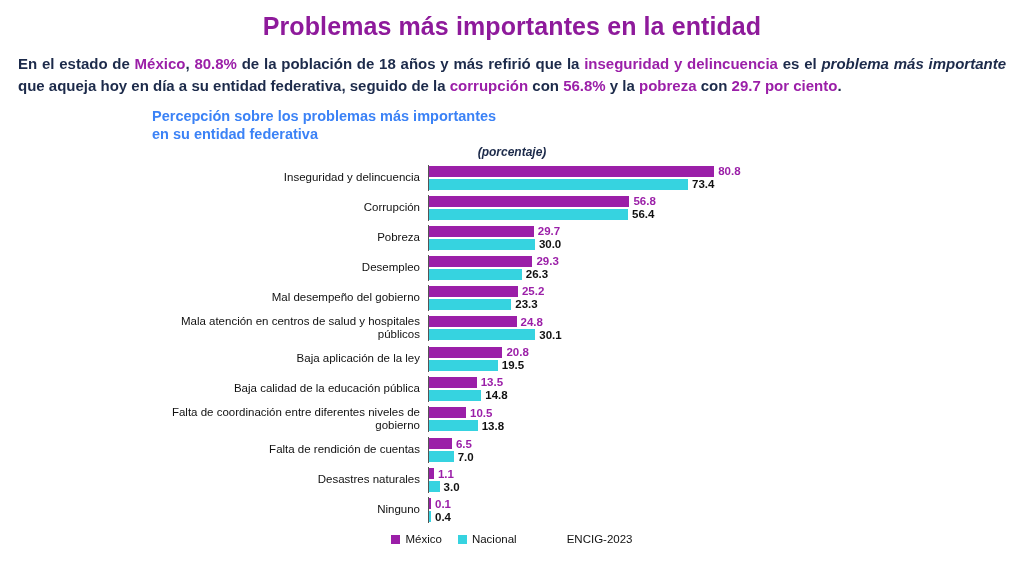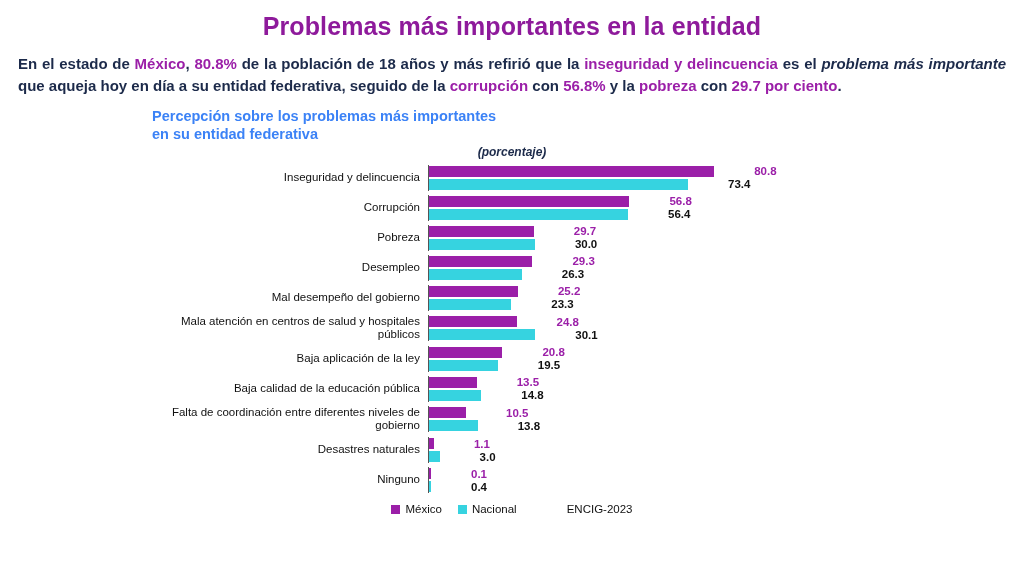--- a/index.html
+++ b/index.html
@@ -83,21 +83,20 @@
   .bars {
     position: relative;
     flex: 1 1 auto;
     border-left: 1.5px solid #555555;
     padding-left: 0px;
   }
   .bar-line {
     display: flex;
     align-items: center;
     height: 13px;
-    gap: 36px;
   }
   .bar {
     height: 11px;
     display: block;
   }
   .bar.mex {
     background: #9b1fa8;
   }
   .bar.nac {
     background: #36d3e0;
@@ -266,20 +265,33 @@
         <div class="row">
           <div class="cat-label">Falta de coordinación entre diferentes niveles de gobierno</div>
           <div class="bars">
             <div class="bar-line">
               <span class="bar mex" style="width: 37.0588px;"></span>
               <span class="val mex">10.5</span>
             </div>
             <div class="bar-line">
               <span class="bar nac" style="width: 48.7059px;"></span>
               <span class="val nac">13.8</span>
+            </div>
+          </div>
+        </div>
+        <div class="row">
+          <div class="cat-label">Falta de rendición de cuentas</div>
+          <div class="bars">
+            <div class="bar-line">
+              <span class="bar mex" style="width: 22.9412px;"></span>
+              <span class="val mex">6.5</span>
+            </div>
+            <div class="bar-line">
+              <span class="bar nac" style="width: 24.7059px;"></span>
+              <span class="val nac">7.0</span>
             </div>
           </div>
         </div>
         <div class="row">
           <div class="cat-label">Desastres naturales</div>
           <div class="bars">
             <div class="bar-line">
               <span class="bar mex" style="width: 4.94118px;"></span>
               <span class="val mex">1.1</span>
             </div>

